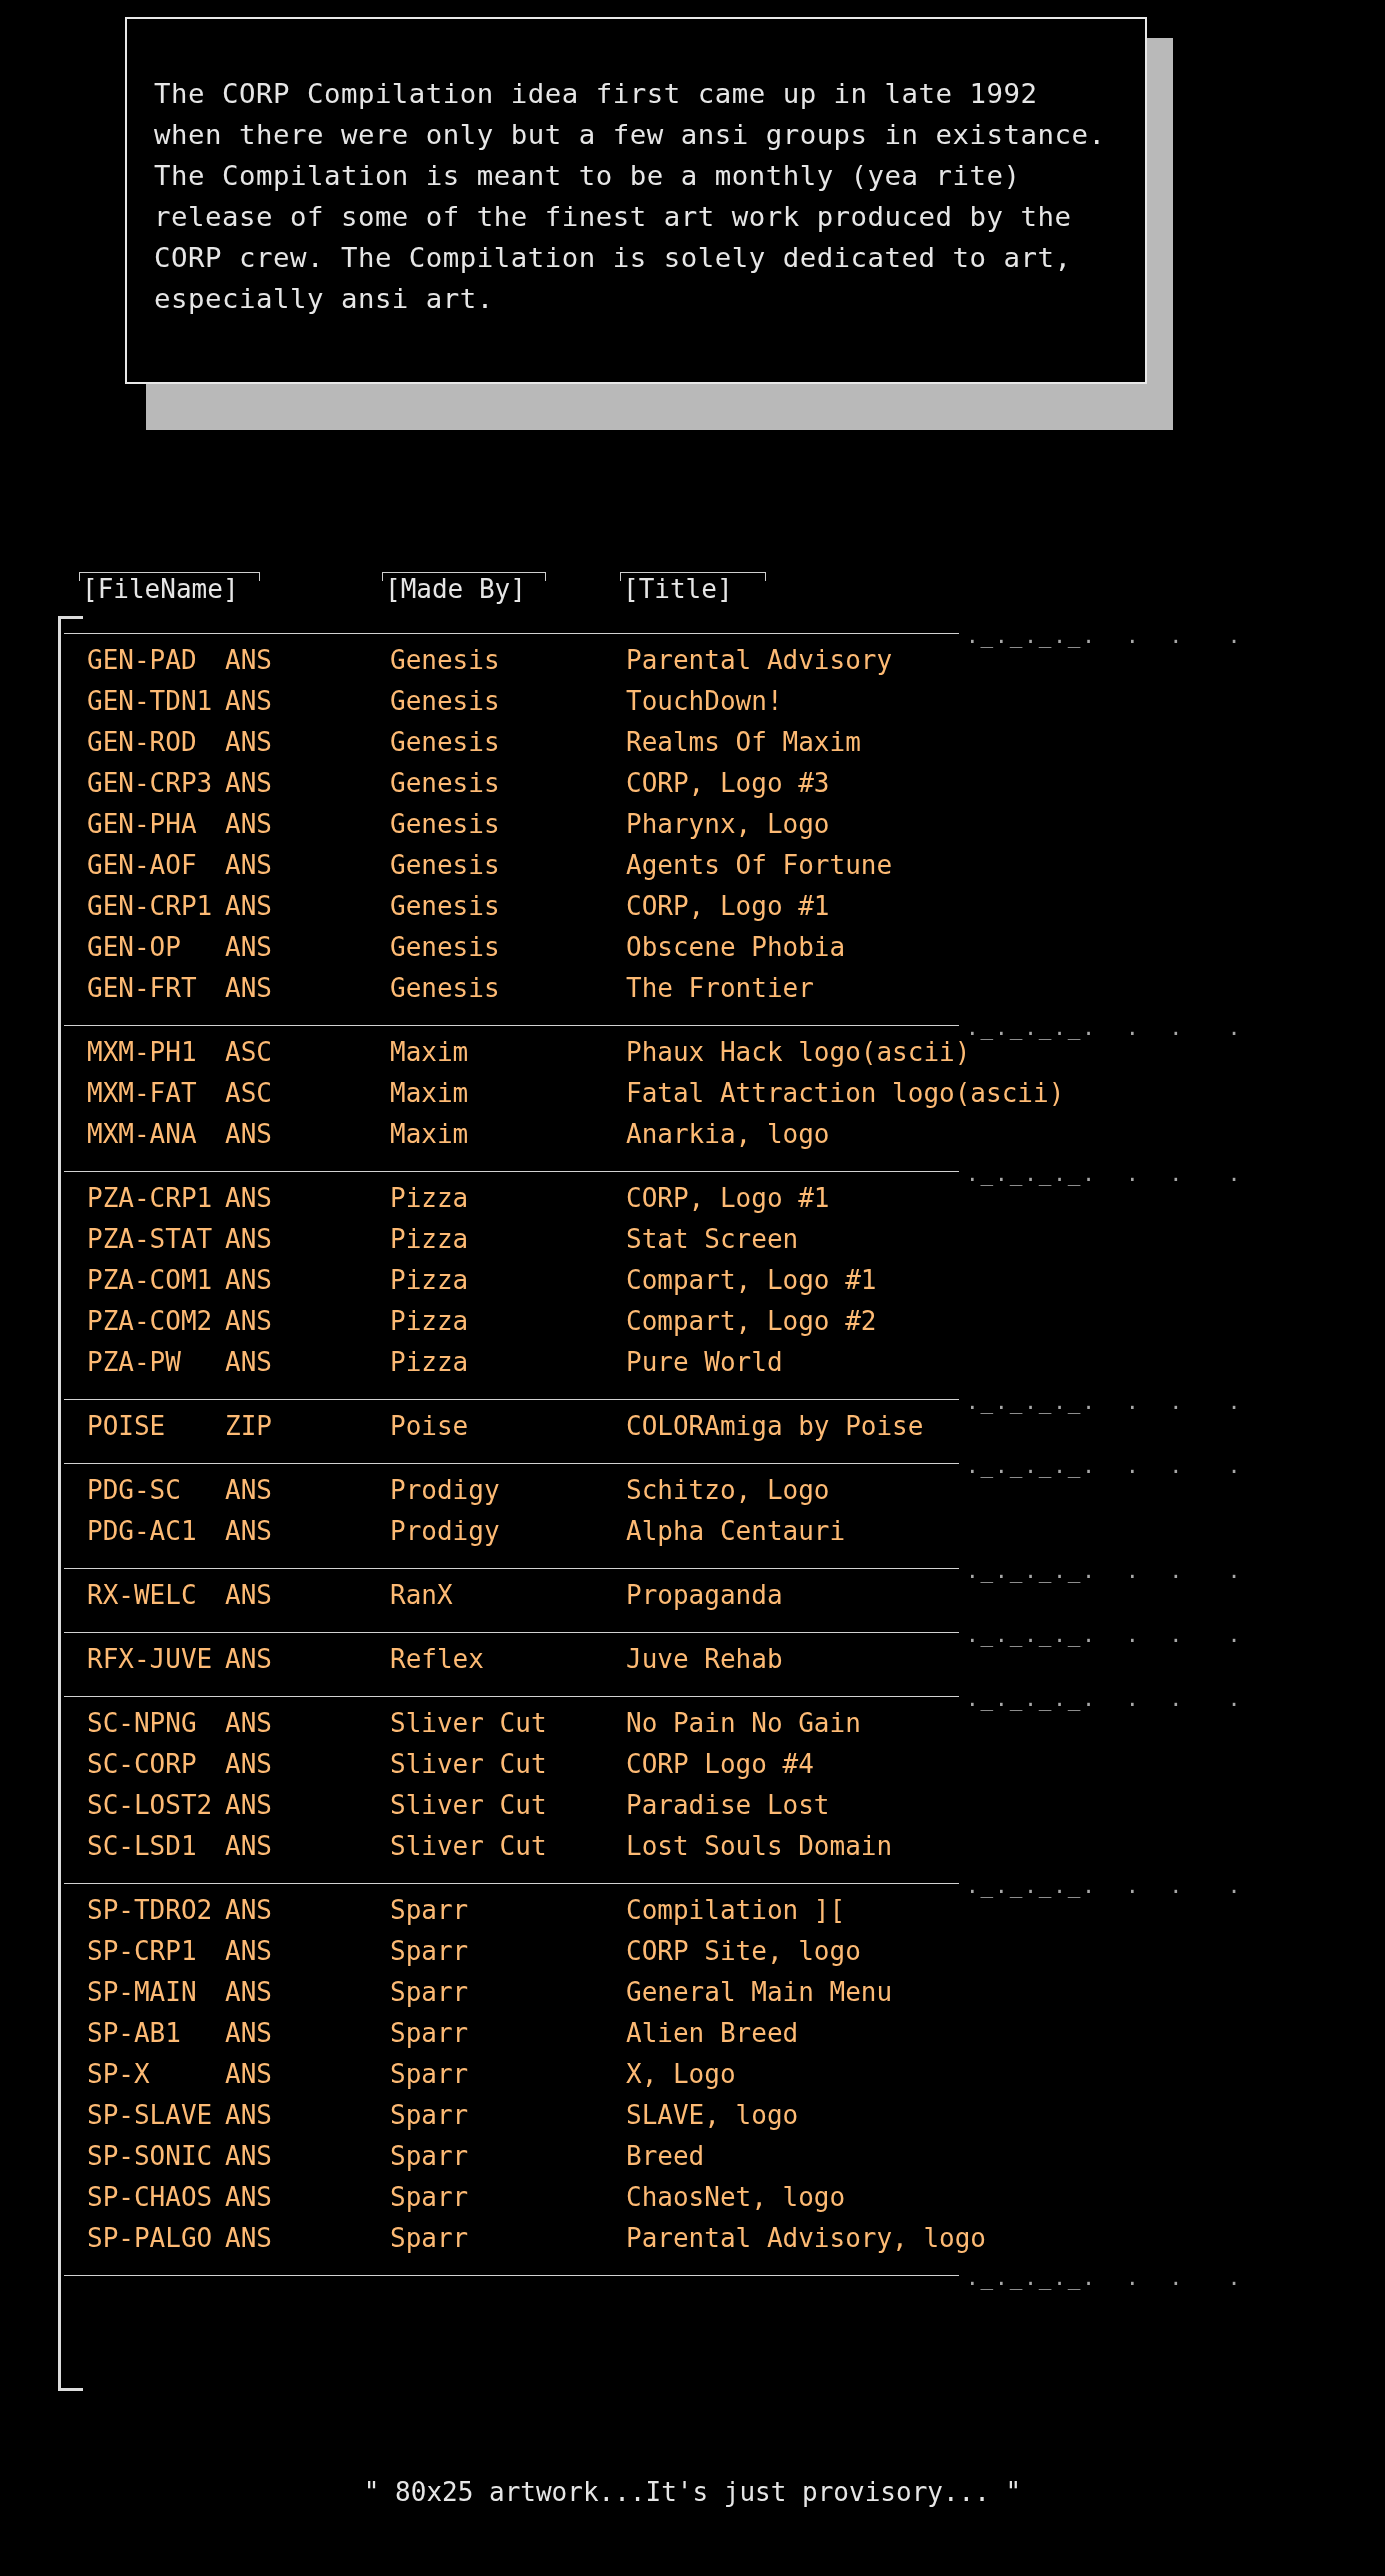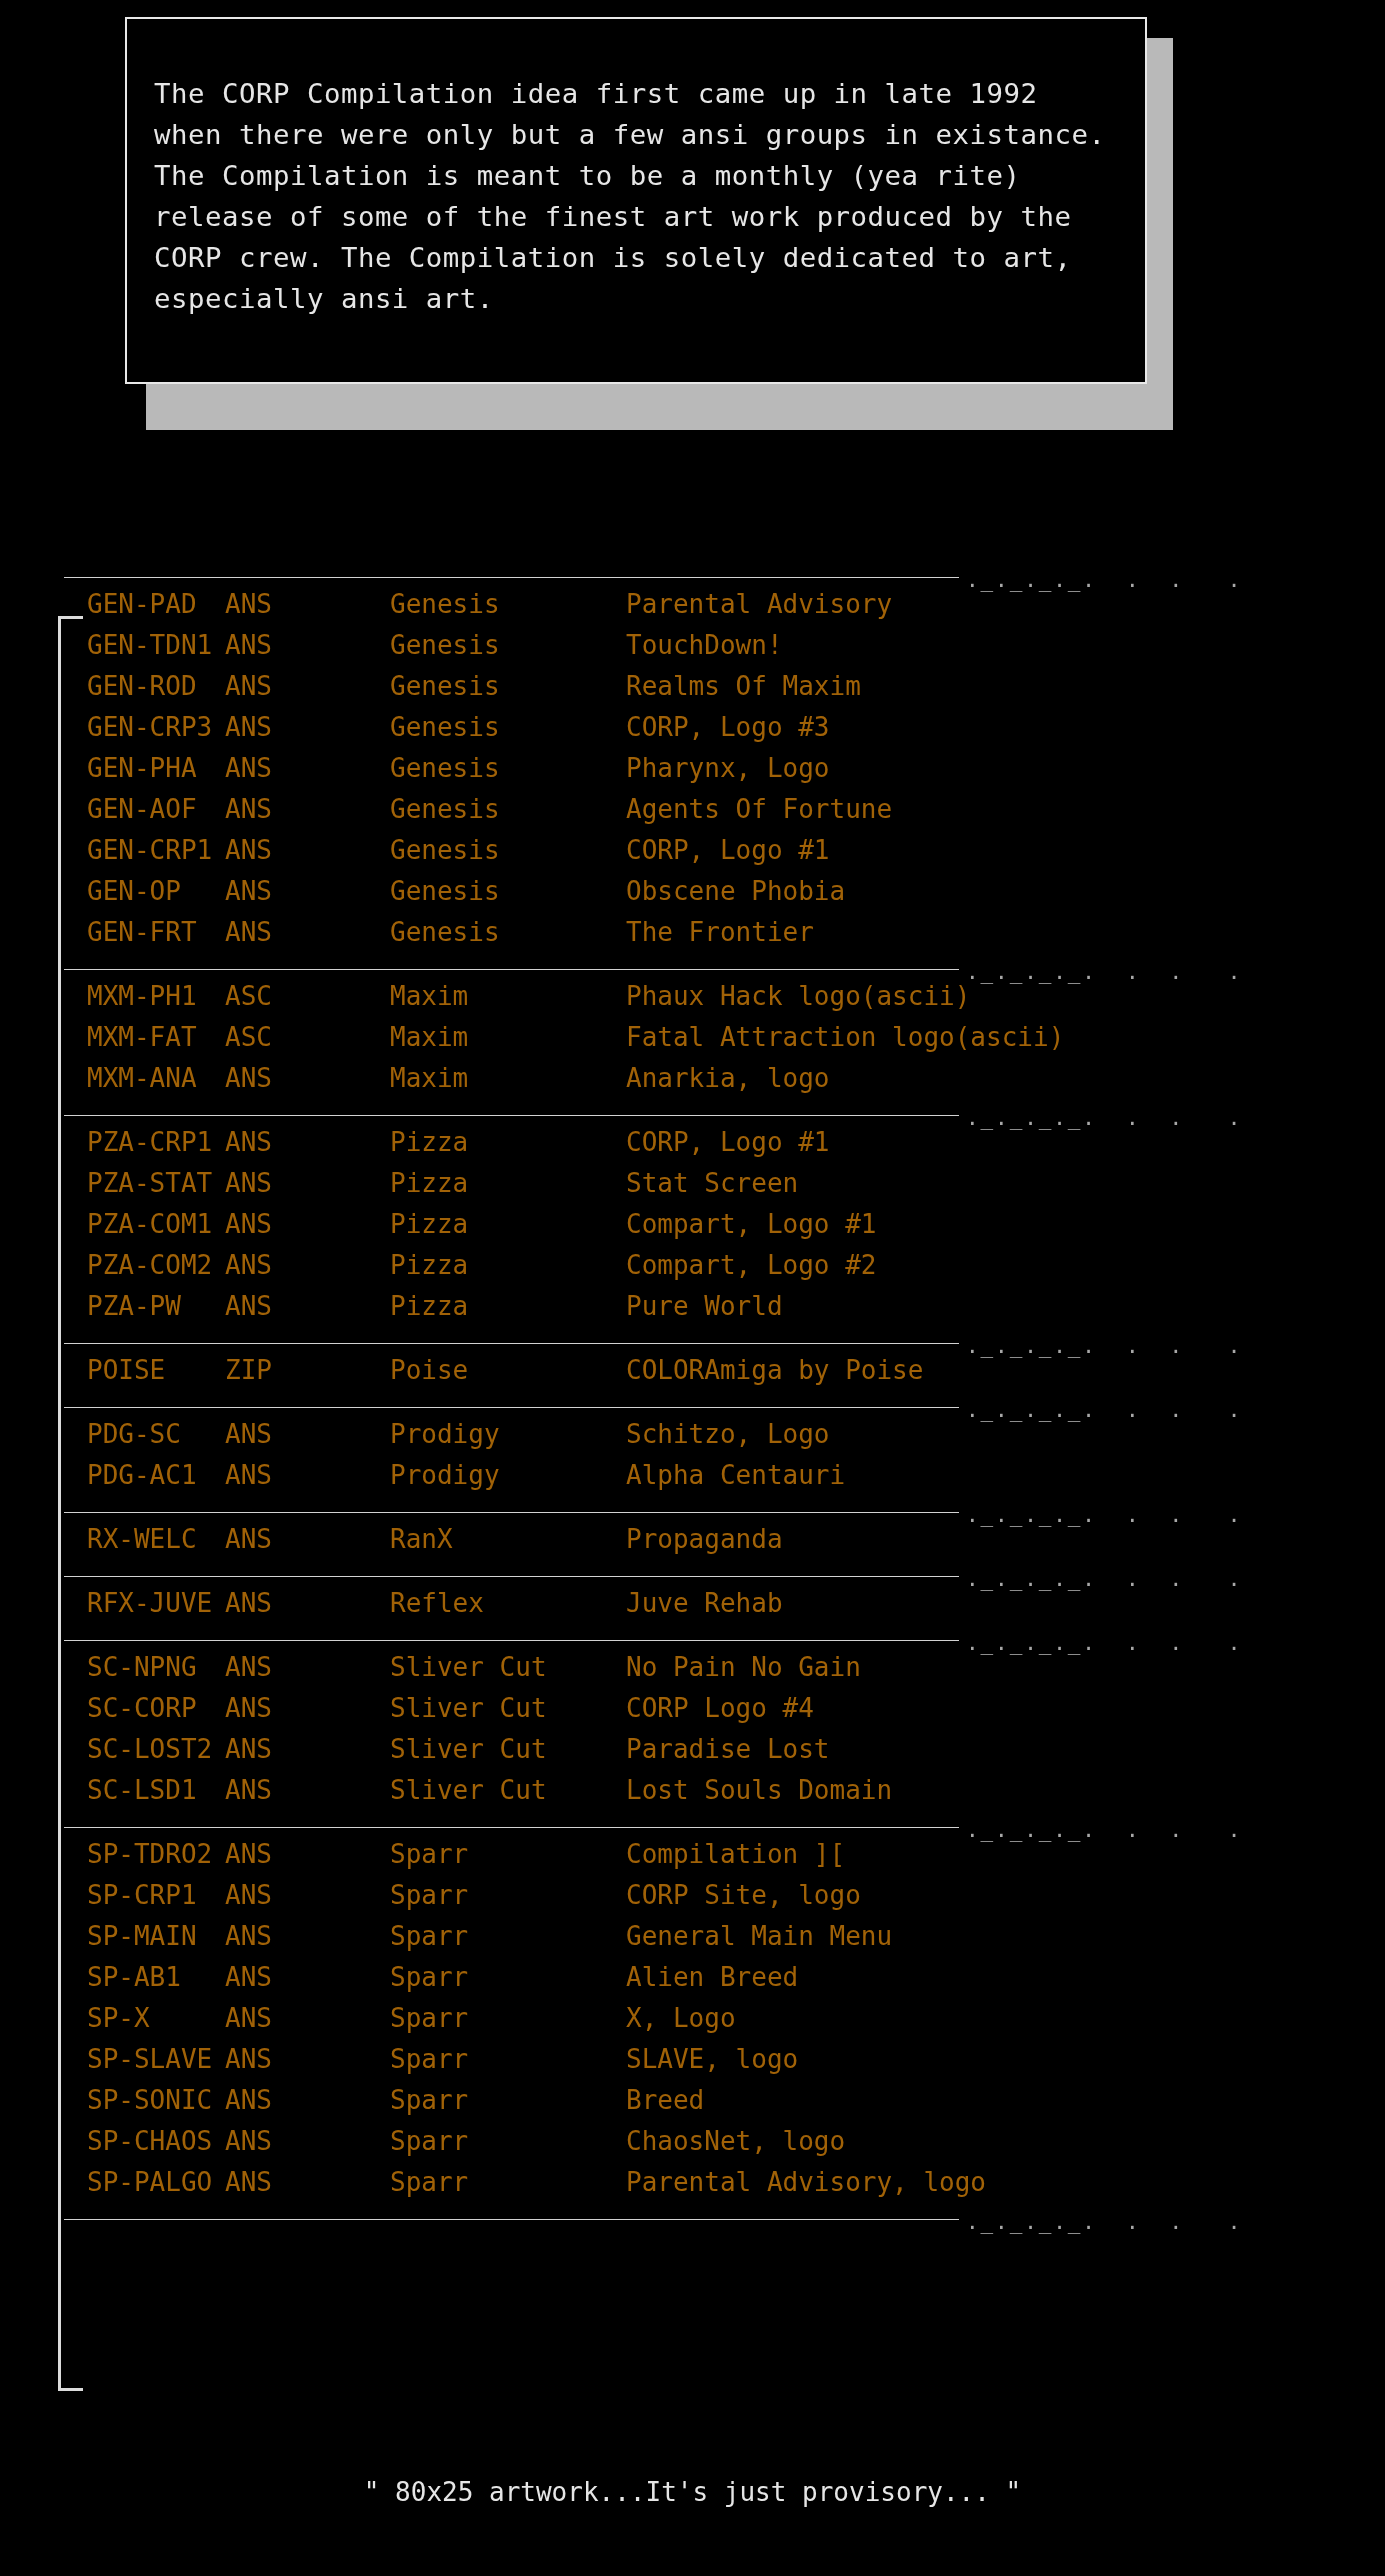--- a/index.html
+++ b/index.html
@@ -131,21 +131,21 @@
     color: #a8a8a8;
     white-space: pre;
     letter-spacing: 1.9px;
   }
 
   .row {
     position: relative;
     height: 41px;
     white-space: pre;
     font-size: 26px;
-    color: #a16207;
+    color: #fdba74;
   }
   .c-file { position: absolute; left: 29px; }
   .c-ext  { position: absolute; left: 167px; text-align: right; }
   .c-by   { position: absolute; left: 332px; }
   .c-title{ position: absolute; left: 568px; }
 
   #footer {
     position: absolute;
     left: 0;
     top: 2477px;
@@ -165,20 +165,30 @@
   <div id="intro-text">The CORP Compilation idea first came up in late 1992
 when there were only but a few ansi groups in existance.
 The Compilation is meant to be a monthly (yea rite)
 release of some of the finest art work produced by the
 CORP crew. The Compilation is solely dedicated to art,
 especially ansi art.</div>
 </div>
 
 <div id="listing">
 
+  <div class="header-row">
+    <div class="hdr-tick" style="left:21px;width:179px;"></div>
+    <div class="hdr" style="left:24px;">[FileName]</div>
+
+    <div class="hdr-tick" style="left:324px;width:162px;"></div>
+    <div class="hdr" style="left:327px;">[Made By]</div>
+
+    <div class="hdr-tick" style="left:562px;width:144px;"></div>
+    <div class="hdr" style="left:565px;">[Title]</div>
+  </div>
 
   <div id="rail"></div>
   <div id="rail-top"></div>
   <div id="rail-bot"></div>
 
   <div id="groups-root">
       <div class="sep">
         <div class="solid"></div>
         <div class="dots">._._._._.  .  .   .</div>
       </div>

